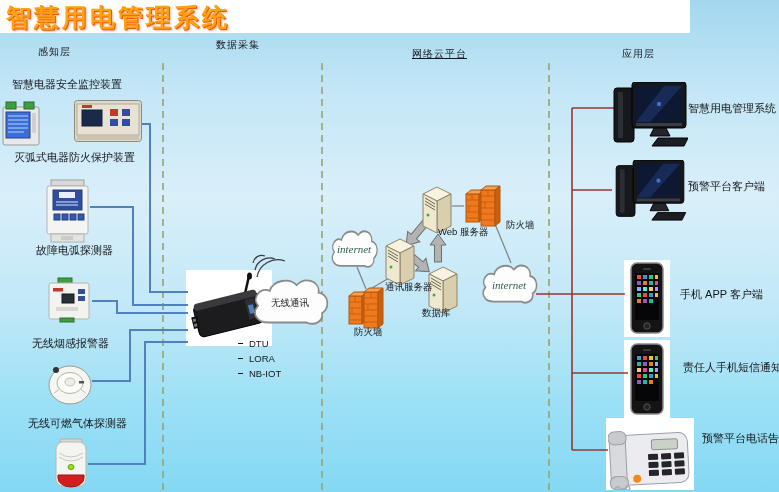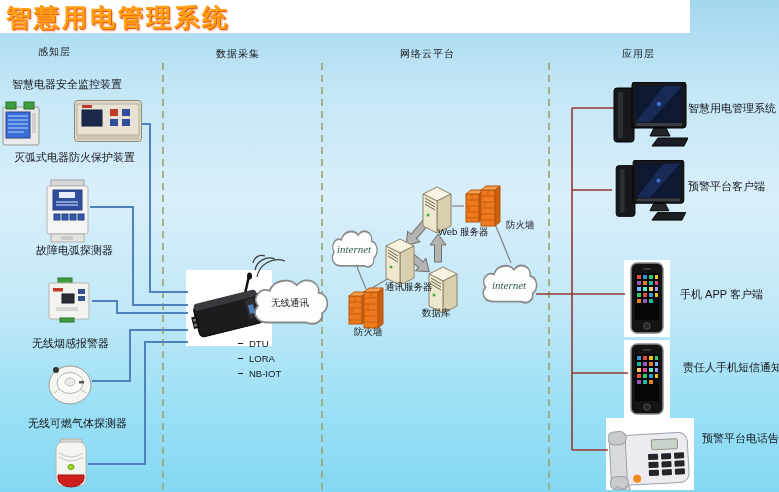--- a/index.html
+++ b/index.html
@@ -24,22 +24,22 @@
 </head>
 <body>
 
 <div id="stage">
 
   <div id="titlebar">
     <div id="title" style="color: rgb(255, 161, 19);">智慧用电管理系统</div>
   </div>
 
   <div class="hdr" style="left:38px;top:45px;">感知层</div>
-  <div class="hdr" style="left:216px;top:47px;">数据采集</div>
-  <div class="hdr" style="left:400px;top:47px;">网络云平台</div>
+  <div class="hdr" style="left:216px;top:38px;">数据采集</div>
+  <div class="hdr" style="left:412px;top:47px;text-decoration:underline;">网络云平台</div>
   <div class="hdr" style="left:622px;top:47px;">应用层</div>
 
   <div class="patch" style="left:186px;top:270px;width:86px;height:76px;"></div>
   <div class="patch" style="left:624px;top:260px;width:46px;height:77px;"></div>
   <div class="patch" style="left:624px;top:340px;width:46px;height:79px;"></div>
   <div class="patch" style="left:606px;top:418px;width:88px;height:72px;"></div>
 
   <svg id="wires" width="779" height="492">
 
     <g stroke="#9ba26b" stroke-width="1.6" stroke-dasharray="7 5" fill="none">

